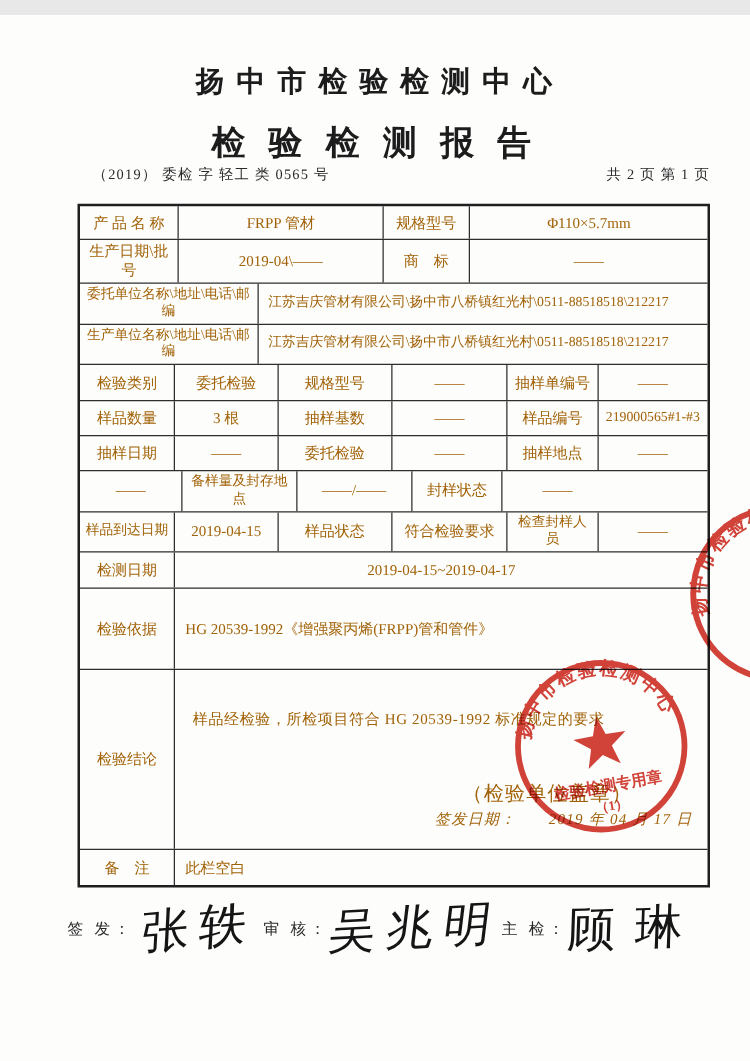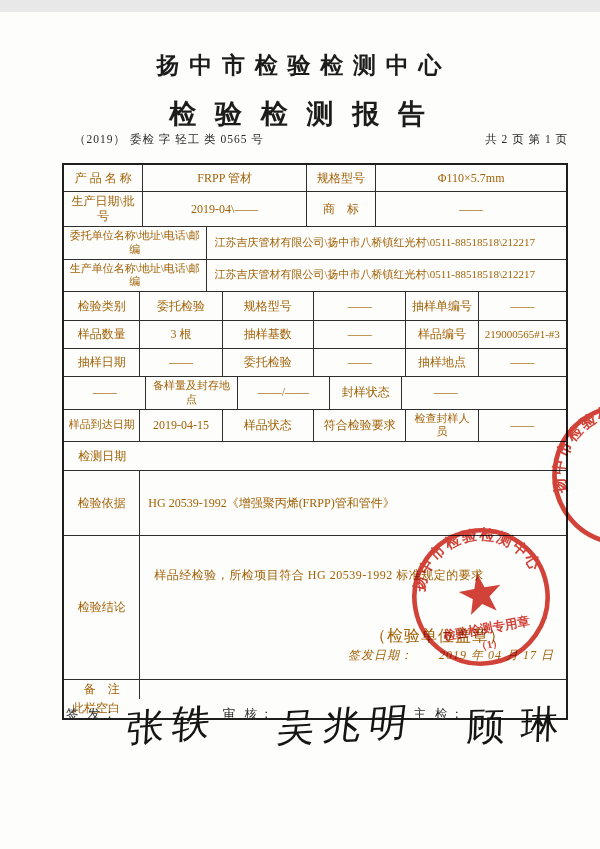--- a/index.html
+++ b/index.html
@@ -24,21 +24,21 @@
     position:absolute; top:120px; left:74px; right:32px;
     display:flex; justify-content:space-between;
     font-size:11.5px; color:#2a2a2a; letter-spacing:1px;
   }
   
   .tbl {
     position:absolute; top:151px; left:62px; width:506px;
     border:2px solid #1f1f1f; background:transparent;
   }
   .tr { display:flex; align-items:stretch; border-bottom:1px solid #2e2e2e; }
-  .tr:last-child { border-bottom:none;flex-direction:column; }
+  .tr:last-child { border-bottom:none; }
   .td {
     display:flex; align-items:center; justify-content:center;
     text-align:center; padding:2px 3px; font-size:12px; color:#a16207;
     border-right:1px solid #2e2e2e; line-height:1.25;
   }
   .td:last-child { border-right:none; }
   .td.left { justify-content:flex-start; text-align:left; padding-left:8px; }
   .td.small { font-size:11px; }
   .td.tiny { font-size:11px; }
   
@@ -60,22 +60,22 @@
     position:absolute; top:112px; right:12px; display:flex; align-items:center;
     font-size:12px; letter-spacing:1px;font-style:italic;
   }
   .issue-line .gap { display:inline-block; width:26px; }
   
   .stamp { position:absolute; mix-blend-mode:multiply; opacity:.92; pointer-events:none; }
   .stamp-main { left:407px; top:511px; width:148px; height:148px; transform:rotate(-10deg); }
   .stamp-edge { left:547px; top:387px; width:152px; height:152px; transform:rotate(-32deg); }
   
   .sig-row {
-    position:absolute; top:694px; left:66px; width:508px; height:74px;
-    display:flex; 
+    position:absolute; top:694px; left:54px; width:508px; height:74px;
+    display:flex; align-items:center;
   }
   .sig-label { font-size:12.5px; letter-spacing:3px; color:#2a2a2a; white-space:nowrap; }
   .sig-name {
     flex:1; font-size:38px; color:#151515; text-align:center;
     transform:rotate(-5deg) skewX(-8deg); letter-spacing:8px;
     line-height:1; white-space:nowrap; font-weight:500;
   }
   .sig-name.n2 { transform:rotate(-3deg) skewX(-10deg); }
   .sig-name.n3 { transform:rotate(-2deg) skewX(-4deg); letter-spacing:16px; }
 </style>
@@ -156,20 +156,21 @@
       <div class="td c1 small">样品到达日期</div>
       <div class="td c2">2019-04-15</div>
       <div class="td c3">样品状态</div>
       <div class="td c4">符合检验要求</div>
       <div class="td c5 small">检查封样人员</div>
       <div class="td c6">——</div>
     </div>
 
     <div class="tr h29">
       <div class="td d1">检测日期</div>
+      <div class="td d2">2019-04-15~2019-04-17</div>
     </div>
 
     <div class="tr h65">
       <div class="td d1">检验依据</div>
       <div class="td d2 left">HG 20539-1992《增强聚丙烯(FRPP)管和管件》</div>
     </div>
 
     <div class="tr h144">
       <div class="td d1">检验结论</div>
       <div class="td concl">

